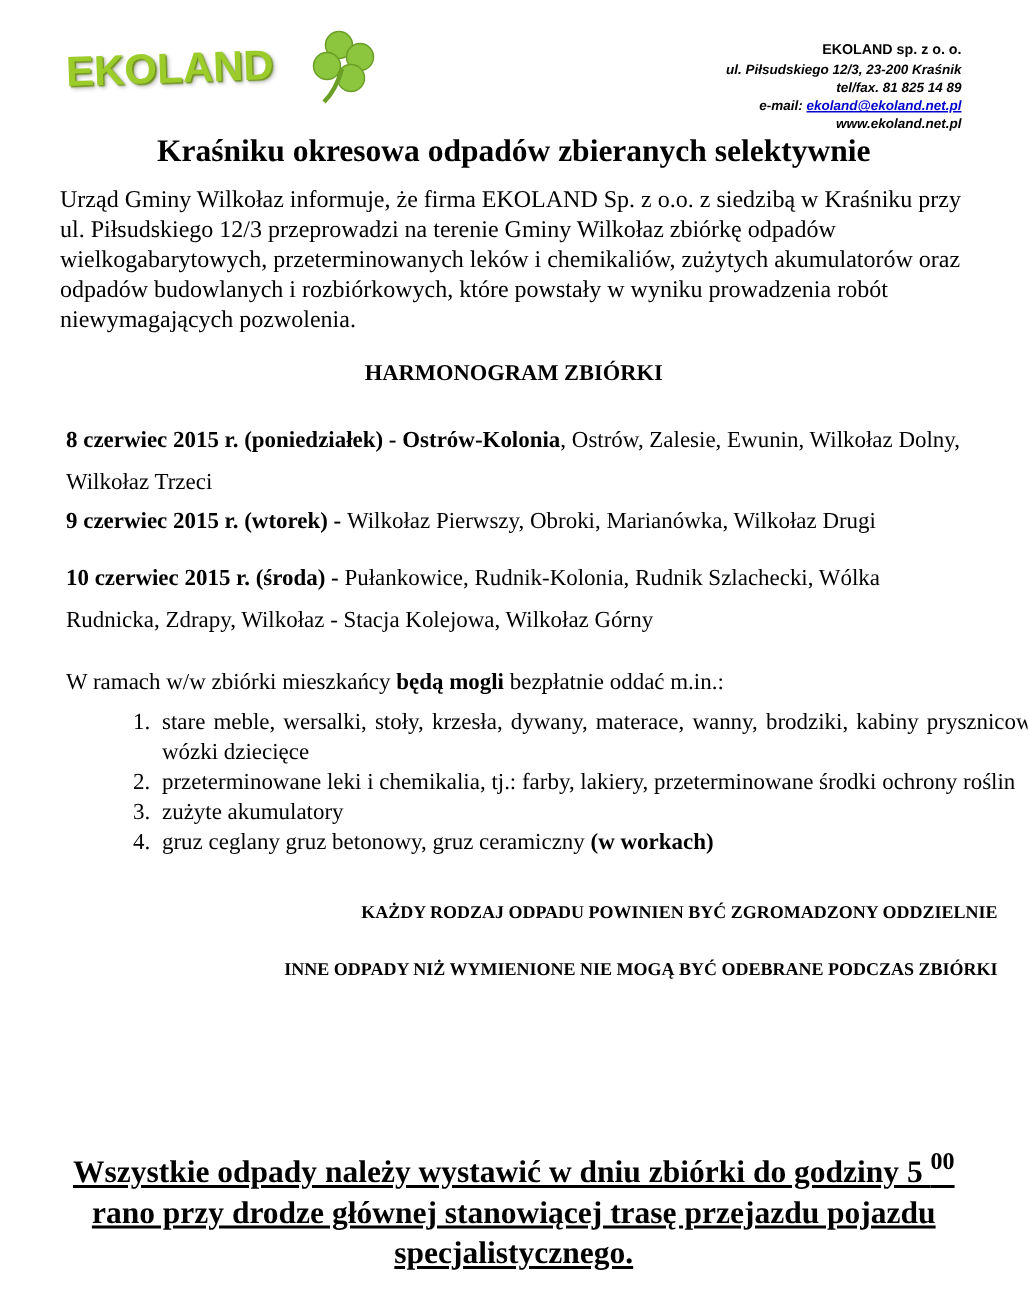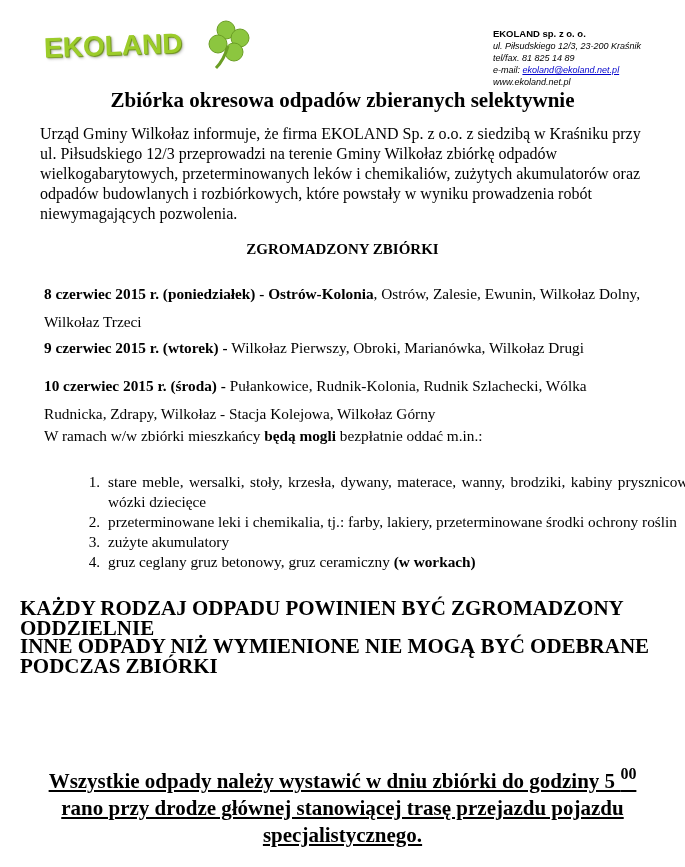--- a/index.html
+++ b/index.html
@@ -1,32 +1,32 @@
 <!DOCTYPE html>
 <html><head>
 <meta charset="utf-8">
 <style>
   html, body { margin: 0; padding: 0; background: #ffffff; }
   body { width: 685px; height: 867px; position: relative; overflow: hidden; font-family: "Liberation Serif", serif; color: #000; }
   .logo { position: absolute; left: 44px; top: 26px; width: 200px; height: 48px; }
   .logo-text { position: absolute; left: 0; top: 4px; font-family: "Liberation Sans", sans-serif; font-weight: bold; font-size: 28px; letter-spacing: 0px; color: #9ccc2a; text-shadow: 1px 1px 1px #6b8f1a, 2px 2px 3px rgba(0,0,0,0.25); transform: rotate(-2deg); }
   .clover { position: absolute; left: 160px; top: -8px; width: 48px; height: 52px; }
-  .company { position: absolute; right: 44px; top: 28px; font-family: "Liberation Sans", sans-serif; font-size: 9px; line-height: 12px; }
+  .company { position: absolute; right: 44px; top: 28px; text-align: right; font-family: "Liberation Sans", sans-serif; font-size: 9px; line-height: 12px; }
   .company .name { font-weight: bold; font-style: normal; font-size: 9.5px; }
-  .company .i { font-style: italic; }
+  .company .i { font-style: italic; font-weight: bold; }
   .company a { color: #0000cc; text-decoration: underline; }
   h1 { position: absolute; left: 0; width: 685px; top: 88px; margin: 0; text-align: center; font-size: 21px; font-weight: bold; }
   .intro { position: absolute; left: 40px; width: 605px; top: 124px; text-align: left; font-size: 16px; line-height: 20px; }
   .sched-title { position: absolute; left: 0; width: 685px; top: 241px; text-align: center; font-weight: bold; font-size: 15px; }
   .entry { position: absolute; left: 44px; width: 600px; font-size: 15.3px; line-height: 28px; }
   .e1 { top: 280px; } .e2 { top: 334px; } .e3 { top: 372px; }
-  .lead { position: absolute; left: 44px; top: 427px; font-size: 15.3px; }
+  .lead { position: absolute; left: 44px; top: 446px; font-size: 15.3px; }
   ol { position: absolute; left: 44px; width: 595px; top: 456px; margin: 16px; padding-left: 44px; font-size: 15.3px; line-height: 20px; }
   ol li { text-align: justify; padding-left: 4px; }
-  .warn { position: absolute; left: 20px; width: 645px; text-align: left; font-weight: bold; font-size: 21px; line-height: 20px; }
+  .warn { position: absolute; left: 20px; width: 645px; text-align: right; font-weight: bold; font-size: 12px; line-height: 20px; }
   .w1 { top: 598px; } .w2 { top: 636px; }
   .final { position: absolute; left: 40px; width: 605px; top: 768px; text-align: center; font-weight: bold; font-size: 21px; line-height: 27px; text-decoration: underline; }
   .final sup { font-size: 16px; vertical-align: 9px; line-height: 0; }
   b { font-weight: bold; }
 </style>
 </head>
 <body>
 
 <div class="logo">
   <span class="logo-text">EKOLAND</span>
@@ -42,25 +42,25 @@
 </div>
 
 <div class="company">
   <div class="name">EKOLAND  sp. z o. o.</div>
   <div class="i">ul. Piłsudskiego 12/3, 23-200 Kraśnik</div>
   <div class="i">tel/fax. 81 825 14 89</div>
   <div class="i"><span>e-mail: </span><a>ekoland@ekoland.net.pl</a></div>
   <div class="i">www.ekoland.net.pl</div>
 </div>
 
-<h1>Zbiórka okresowa odpadów zbieranych selektywnie</h1>
+<h1>Kraśniku okresowa odpadów zbieranych selektywnie</h1>
 
 <div class="intro">Urząd Gminy Wilkołaz  informuje, że firma EKOLAND Sp. z o.o. z siedzibą w Kraśniku przy ul. Piłsudskiego 12/3 przeprowadzi na terenie Gminy Wilkołaz zbiórkę odpadów wielkogabarytowych, przeterminowanych leków i chemikaliów, zużytych akumulatorów oraz odpadów budowlanych i rozbiórkowych, które powstały w wyniku prowadzenia robót niewymagających pozwolenia.</div>
 
-<div class="sched-title">ZGROMADZONY ZBIÓRKI</div>
+<div class="sched-title">HARMONOGRAM ZBIÓRKI</div>
 
 <div class="entry e1"><b>8 czerwiec 2015 r. (poniedziałek) - </b><b>Ostrów-Kolonia</b><span>, Ostrów, Zalesie, Ewunin, Wilkołaz Dolny, Wilkołaz Trzeci</span></div>
 <div class="entry e2"><b>9 czerwiec 2015 r. (wtorek) - </b><span>Wilkołaz Pierwszy, Obroki, Marianówka, Wilkołaz Drugi</span></div>
 <div class="entry e3"><b>10 czerwiec 2015 r. (środa) - </b><span>Pułankowice, Rudnik-Kolonia, Rudnik Szlachecki, Wólka Rudnicka, Zdrapy, Wilkołaz - Stacja Kolejowa, Wilkołaz Górny</span></div>
 
 <div class="lead"><span>W ramach w/w zbiórki mieszkańcy </span><b>będą mogli</b><span> bezpłatnie oddać m.in.:</span></div>
 
 <ol>
   <li><span>stare meble, wersalki, stoły, krzesła, dywany, materace, wanny, brodziki, kabiny prysznicowe, wózki dziecięce</span></li>
   <li><span>przeterminowane leki i chemikalia, tj.: farby, lakiery, przeterminowane środki ochrony roślin</span></li>

